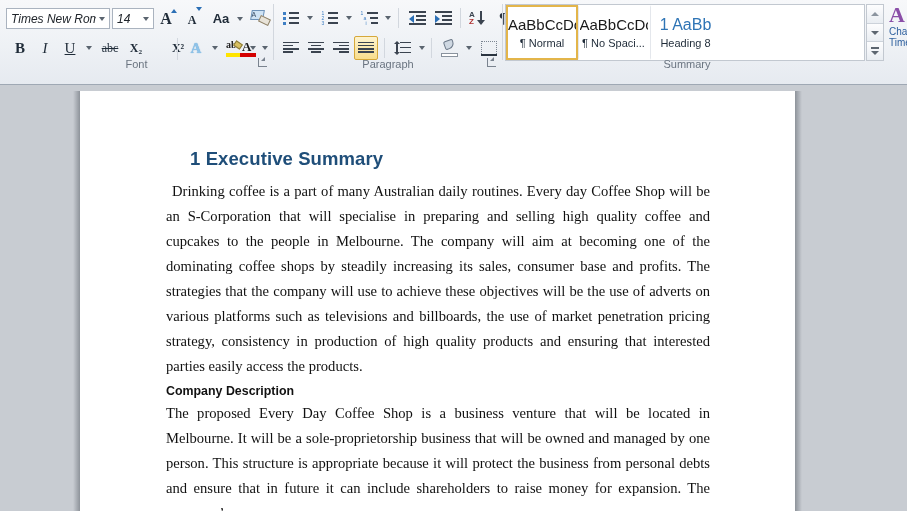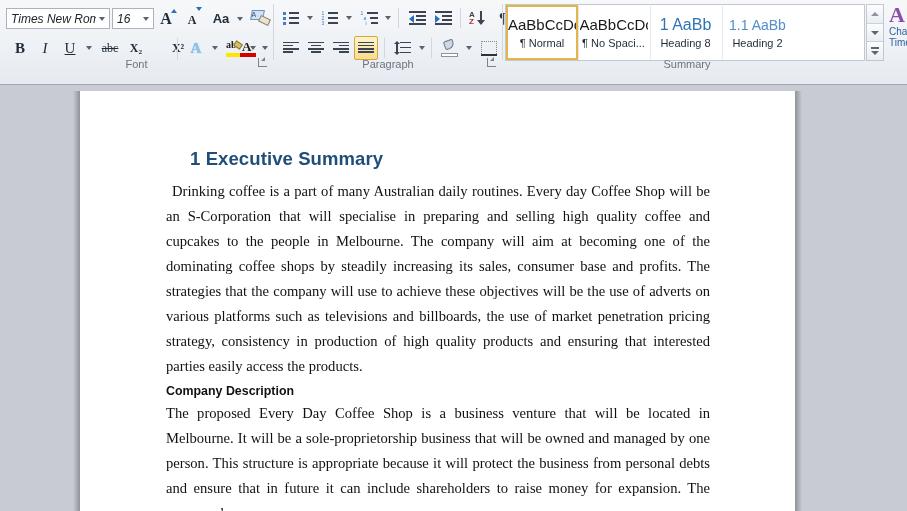--- a/index.html
+++ b/index.html
@@ -219,21 +219,21 @@
   <div class="rgroup" style="left:0px; width:273px;">
 
     <div class="combo" style="left:6px; top:8px; width:104px;">
       <span class="ctext">Times New Rom</span>
       <span class="carrow">
           <span class="caret-sm"></span>
         </span>
     </div>
 
     <div class="combo" style="left:112px; top:8px; width:42px;">
-      <span class="ctext">16</span>
+      <span class="ctext">14</span>
       <span class="carrow">
           <span class="caret-sm"></span>
         </span>
     </div>
 
     <div class="btn" style="left:154px; top:8px; width:24px; height:21px;">
       <span style="position:relative;">
         <span class="lbl" style="font-weight:bold;font-family:'Liberation Serif',serif;font-size:16px;">A</span>
         <span style="position:absolute;right:-5px;top:-1px;width:0;height:0;border-left:3px solid transparent;border-right:3px solid transparent;border-bottom:4px solid #2b6fb5;"></span>
       </span>
@@ -483,24 +483,20 @@
       <div class="sname">¶ Normal</div>
     </div>
     <div class="style-item">
       <div class="preview" style="color:#1a1a1a;">AaBbCcDc</div>
       <div class="sname">¶ No Spaci...</div>
     </div>
     <div class="style-item">
       <div class="preview" style="color:#2E74B5;font-size:16px;">1 AaBb</div>
       <div class="sname">Heading 8</div>
     </div>
-    <div class="style-item">
-      <div class="preview" style="color:#4f8fca;font-size:14px;">1.1 AaBb</div>
-      <div class="sname">Heading 2</div>
-    </div>
   </div>
 
   <div id="styles-scroll">
     <div class="sbtn">
         <span class="tri-up"></span>
       </div>
     <div class="sbtn">
         <span class="tri-dn"></span>
       </div>
     <div class="sbtn" style="flex-direction:column;">

